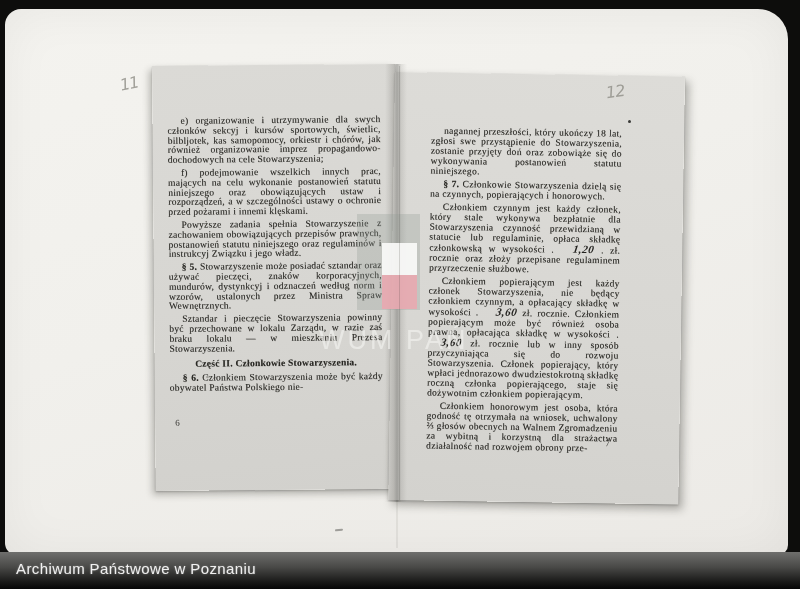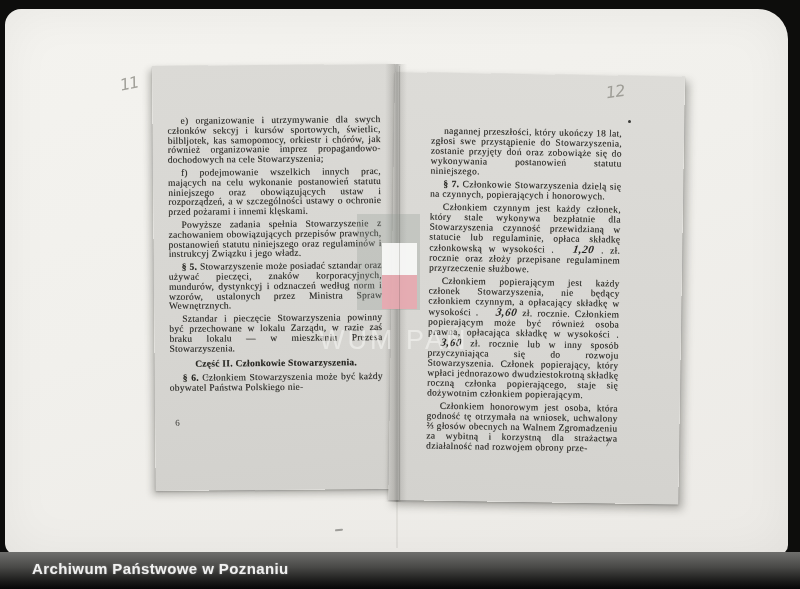--- a/index.html
+++ b/index.html
@@ -63,22 +63,22 @@
   
   .speck1{position:absolute;left:628px;top:120px;width:3px;height:3px;border-radius:50%;
           background:#3a3a36;}
   .speck2{position:absolute;left:335px;top:529px;width:8px;height:2px;
           background:rgba(80,80,75,0.5);transform:rotate(-6deg);border-radius:2px;}
   .speck3{position:absolute;left:206px;top:376px;width:3px;height:2px;
           background:rgba(70,70,65,0.4);border-radius:50%;}
   
   .bottom-strip{position:absolute;left:0;top:552px;width:800px;height:37px;
           background:linear-gradient(180deg,#6f6f6d 0%,#4a4a48 40%,#1a1a19 80%,#060606 100%);}
-  .footer-label{position:absolute;left:32px;top:560px;
-          font-family:"Liberation Sans",sans-serif;font-weight:bold;font-size:15px;
+  .footer-label{position:absolute;left:16px;top:560px;
+          font-family:"Liberation Sans",sans-serif;font-weight:normal;font-size:15px;
           color:rgba(255,255,255,0.90);letter-spacing:0.4px;
           text-shadow:0 0 2px rgba(255,255,255,0.35);}
 </style>
 </head>
 <body>
 
 <div class="photo">
 
   <div class="backing"></div>
 

